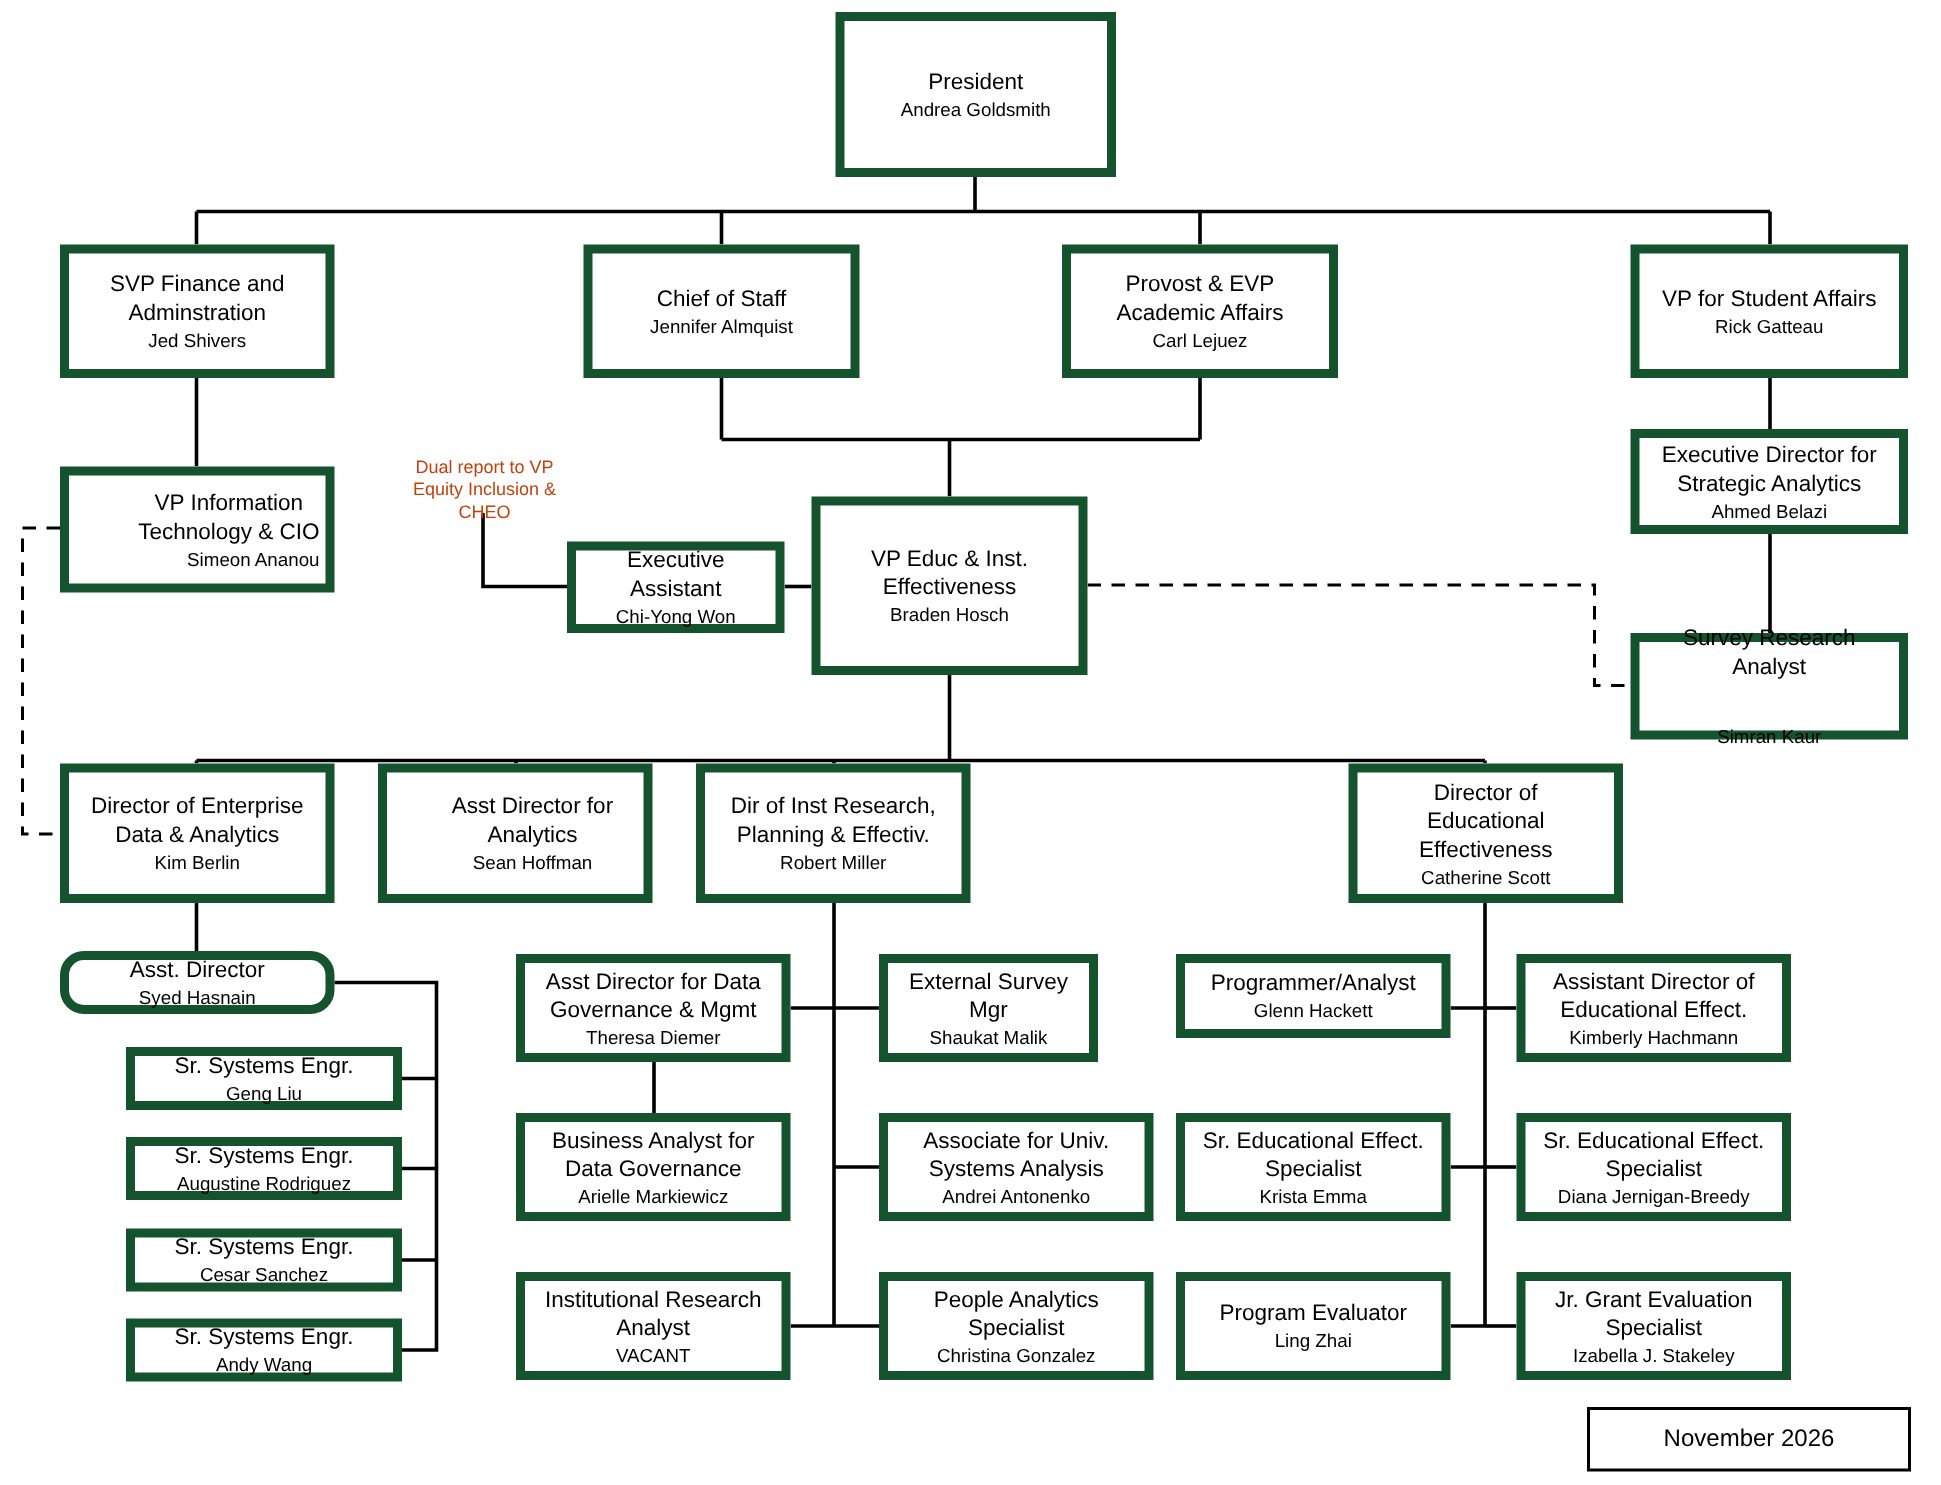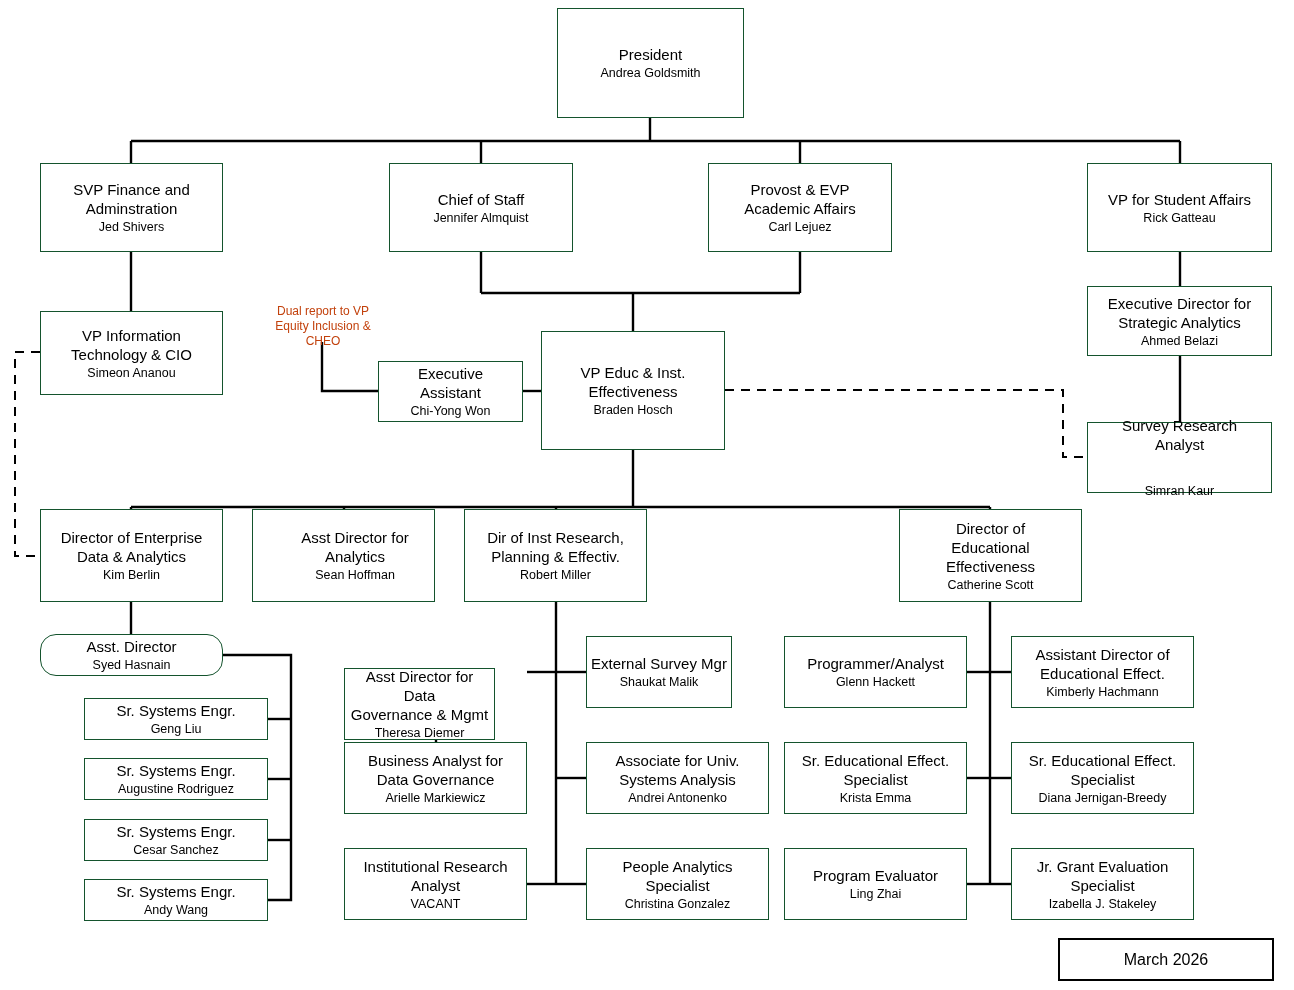--- a/index.html
+++ b/index.html
@@ -24,21 +24,21 @@
     left: 0;
     top: 0;
     width: 1294px;
     height: 990px;
     pointer-events: none;
   }
   .node {
     position: absolute;
     box-sizing: border-box;
     background: #ffffff;
-    border: 1px solid #14532d;
+    border: 6px solid #14532d;
     display: flex;
     flex-direction: column;
     align-items: center;
     justify-content: center;
     text-align: center;
     padding: 2px 4px;
     z-index: 5;
   }
   .node .title {
     font-size: 15px;
@@ -132,21 +132,21 @@
     </div>
     <div class="node" style="left: 708px; top: 163px; width: 184px; height: 89px;">
       <div class="title">Provost &amp; EVP
 Academic Affairs</div>
       <div class="person">Carl Lejuez</div>
     </div>
     <div class="node" style="left: 1087px; top: 163px; width: 185px; height: 89px;">
       <div class="title">VP for Student Affairs</div>
       <div class="person">Rick Gatteau</div>
     </div>
-    <div class="node" style="left: 40px; top: 311px; width: 183px; height: 84px;">
+    <div class="node" style="left: 40px; top: 311px; width: 183px; height: 84px; align-items: flex-end;">
       <div class="title">VP Information
 Technology &amp; CIO</div>
       <div class="person">Simeon Ananou</div>
     </div>
     <div class="node" style="left: 1087px; top: 286px; width: 185px; height: 70px;">
       <div class="title">Executive Director for
 Strategic Analytics</div>
       <div class="person">Ahmed Belazi</div>
     </div>
     <div class="node" style="left: 378px; top: 361px; width: 145px; height: 61px;">
@@ -198,21 +198,21 @@
       <div class="person">Augustine Rodriguez</div>
     </div>
     <div class="node" style="left: 84px; top: 819px; width: 184px; height: 42px;">
       <div class="title">Sr. Systems Engr.</div>
       <div class="person">Cesar Sanchez</div>
     </div>
     <div class="node" style="left: 84px; top: 879px; width: 184px; height: 42px;">
       <div class="title">Sr. Systems Engr.</div>
       <div class="person">Andy Wang</div>
     </div>
-    <div class="node" style="left: 344px; top: 668px; width: 151px; height: 72px;">
+    <div class="node" style="left: 344px; top: 636px; width: 183px; height: 72px;">
       <div class="title">Asst Director for Data
 Governance &amp; Mgmt</div>
       <div class="person">Theresa Diemer</div>
     </div>
     <div class="node" style="left: 344px; top: 742px; width: 183px; height: 72px;">
       <div class="title">Business Analyst for
 Data Governance</div>
       <div class="person">Arielle Markiewicz</div>
     </div>
     <div class="node" style="left: 344px; top: 848px; width: 183px; height: 72px;">
@@ -227,21 +227,21 @@
     <div class="node" style="left: 586px; top: 742px; width: 183px; height: 72px;">
       <div class="title">Associate for Univ.
 Systems Analysis</div>
       <div class="person">Andrei Antonenko</div>
     </div>
     <div class="node" style="left: 586px; top: 848px; width: 183px; height: 72px;">
       <div class="title">People Analytics
 Specialist</div>
       <div class="person">Christina Gonzalez</div>
     </div>
-    <div class="node" style="left: 784px; top: 636px; width: 183px; height: 72px;">
+    <div class="node" style="left: 784px; top: 636px; width: 183px; height: 56px;">
       <div class="title">Programmer/Analyst</div>
       <div class="person">Glenn Hackett</div>
     </div>
     <div class="node" style="left: 784px; top: 742px; width: 183px; height: 72px;">
       <div class="title">Sr. Educational Effect.
 Specialist</div>
       <div class="person">Krista Emma</div>
     </div>
     <div class="node" style="left: 784px; top: 848px; width: 183px; height: 72px;">
       <div class="title">Program Evaluator</div>
@@ -259,15 +259,15 @@
     </div>
     <div class="node" style="left: 1011px; top: 848px; width: 183px; height: 72px;">
       <div class="title">Jr. Grant Evaluation
 Specialist</div>
       <div class="person">Izabella J. Stakeley</div>
     </div>
     <div class="annotation" style="left: 258px; top: 304px; width: 130px;">Dual report to VP
 Equity Inclusion &amp;
 CHEO</div>
     <div class="node datebox" style="left: 1058px; top: 938px; width: 216px; height: 43px;">
-      <div class="title">March 2026</div>
+      <div class="title">November 2026</div>
     </div>
   </div>
 
 </body></html>

